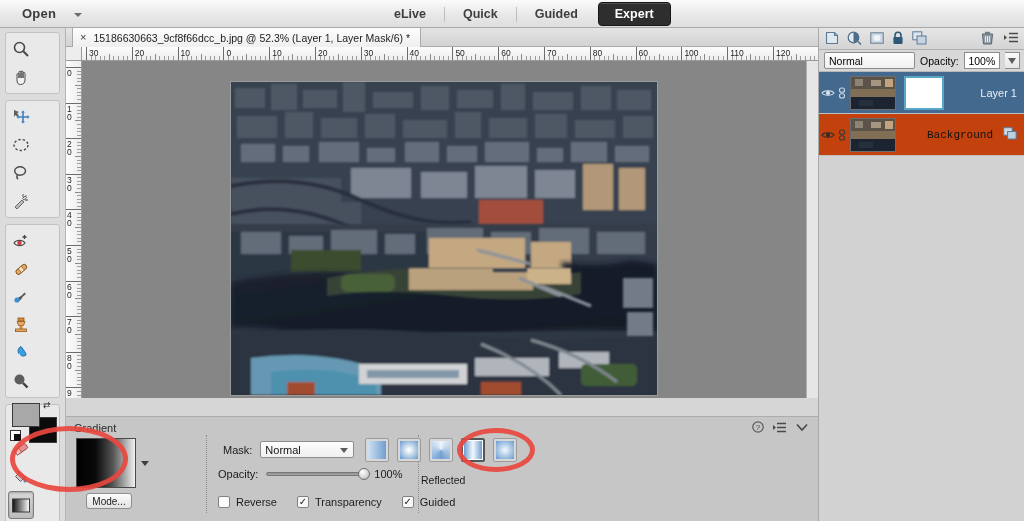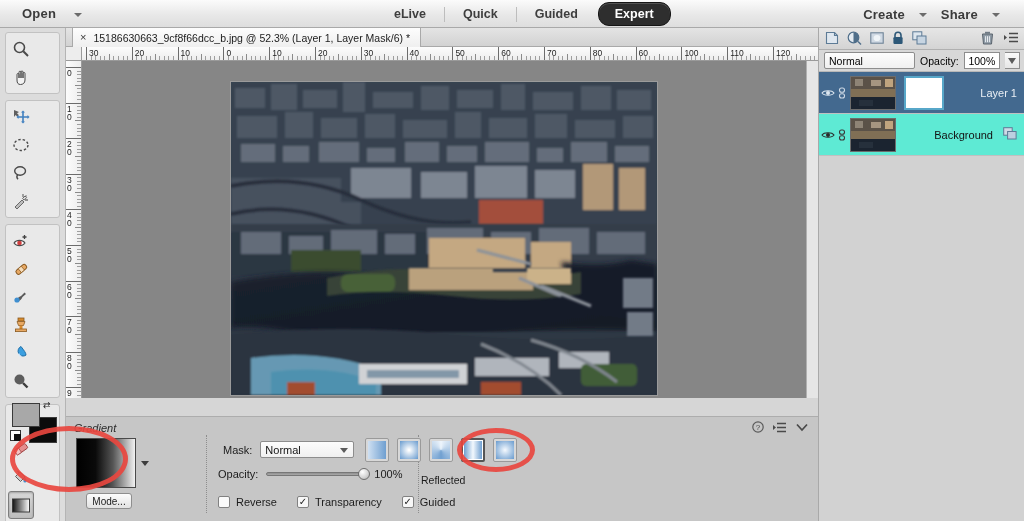--- a/index.html
+++ b/index.html
@@ -32,21 +32,21 @@
     margin: 2px 10px 0 10px;
   }
   .modes { position: absolute; left: 376px; top: 0; height: 28px; display: flex; align-items: center; }
   .mode-tab {
     font-size: 12.5px; font-weight: bold; color: #3e3e3e;
     padding: 5px 16px; margin: 0 2px; border-radius: 3px;
   }
   .mode-sep { width: 1px; height: 15px; background: #bdbdbd; }
   .mode-tab.active {
     background: #2e2e2e; color: #ffffff;
-    border: 1px solid #161616; border-radius: 11px;
+    border: 1px solid #161616; border-radius: 4px;
     box-shadow: inset 0 1px 0 rgba(255,255,255,.18);
     padding: 4px 16px;
   }
   .menu-right { position: absolute; right: 14px; top: 0; height: 28px; display: flex; align-items: center; }
 
   
   .toolbar {
     position: absolute; left: 0; top: 28px; width: 66px; height: 493px;
     background: #dcdcdc; border-right: 1px solid #b4b4b4;
     padding-top: 4px;
@@ -153,21 +153,21 @@
   .st-arrow {
     width: 16px; height: 15px; background: #e7e7e7;
     display: flex; align-items: center; justify-content: center; font-size: 8px;
   }
 
   
   .optpanel {
     position: absolute; left: 66px; top: 416px; width: 752px; height: 105px;
     background: #c6c6c6; border-top: 1px solid #adadad;
   }
-  .opt-title { position: absolute; left: 8px; top: 5px; font-size: 11px; color: #2a2a2a; font-style: italic; }
+  .opt-title { position: absolute; left: 8px; top: 5px; font-size: 11px; color: #2a2a2a; }
   .grad-swatch-wrap { position: absolute; left: 10px; top: 21px; display: flex; align-items: center; }
   .grad-swatch {
     width: 60px; height: 50px;
     background: linear-gradient(90deg,#000 0%, #0a0a0a 32%, #555 62%, #9f9f9f 80%, #f2f2f2 100%);
     border: 1px solid #4a4a4a;
   }
   .grad-arrow {
     margin-left: 5px; width: 0; height: 0;
     border-left: 4px solid transparent; border-right: 4px solid transparent;
     border-top: 5px solid #3d3d3d;
@@ -256,21 +256,21 @@
   .op-drop {
     width: 15px; height: 17px; background: linear-gradient(#fafafa,#e6e6e6);
     border: 1px solid #8d8d8d; border-left: none;
     display: flex; align-items: center; justify-content: center;
   }
   .layer-row {
     position: absolute; left: 0; width: 206px; height: 42px;
     display: flex; align-items: center; border-bottom: 1px solid #c0c0c0;
   }
   .layer-row.selected { background: linear-gradient(#4d78a8,#3d6punk); background: #43698f; }
-  .layer-row.plain { background: #5eead4; }
+  .layer-row.plain { background: #c2410c; font-family: Liberation Mono, monospace; }
   .lr-eye { width: 17px; display: flex; align-items: center; justify-content: center; }
   .lr-lock { width: 12px; display:flex; align-items:center; justify-content:center; }
   .lr-thumb {
     width: 46px; height: 34px; border: 1px solid #6d6d6d; overflow: hidden; margin-left: 2px;
     background: #3b4756;
   }
   .lr-mask {
     width: 40px; height: 34px; border: 2px solid #57a7c9; background: #fff; margin-left: 8px;
   }
   .lr-name { margin-left: auto; margin-right: 8px; font-size: 11px; }
@@ -299,26 +299,20 @@
 
     <div class="modes">
       <span class="mode-tab">eLive</span>
       <span class="mode-sep"></span>
       <span class="mode-tab">Quick</span>
       <span class="mode-sep"></span>
       <span class="mode-tab">Guided</span>
       <span class="mode-tab active">Expert</span>
     </div>
 
-    <div class="menu-right">
-      <span class="menu-item-text">Create</span>
-      <span class="caret-down"></span>
-      <span class="menu-item-text">Share</span>
-      <span class="caret-down"></span>
-    </div>
   </div>
 
   <div class="toolbar">
 
     <div class="tool-group">
       <div class="tool-btn">
         <svg width="18" height="18" viewBox="0 0 18 18">
             <circle cx="7.5" cy="7.5" r="5" fill="none" stroke="#4a4a4a" stroke-width="1.6"></circle>
             <line x1="11.3" y1="11.3" x2="16" y2="16" stroke="#4a4a4a" stroke-width="2"></line>
           </svg>

